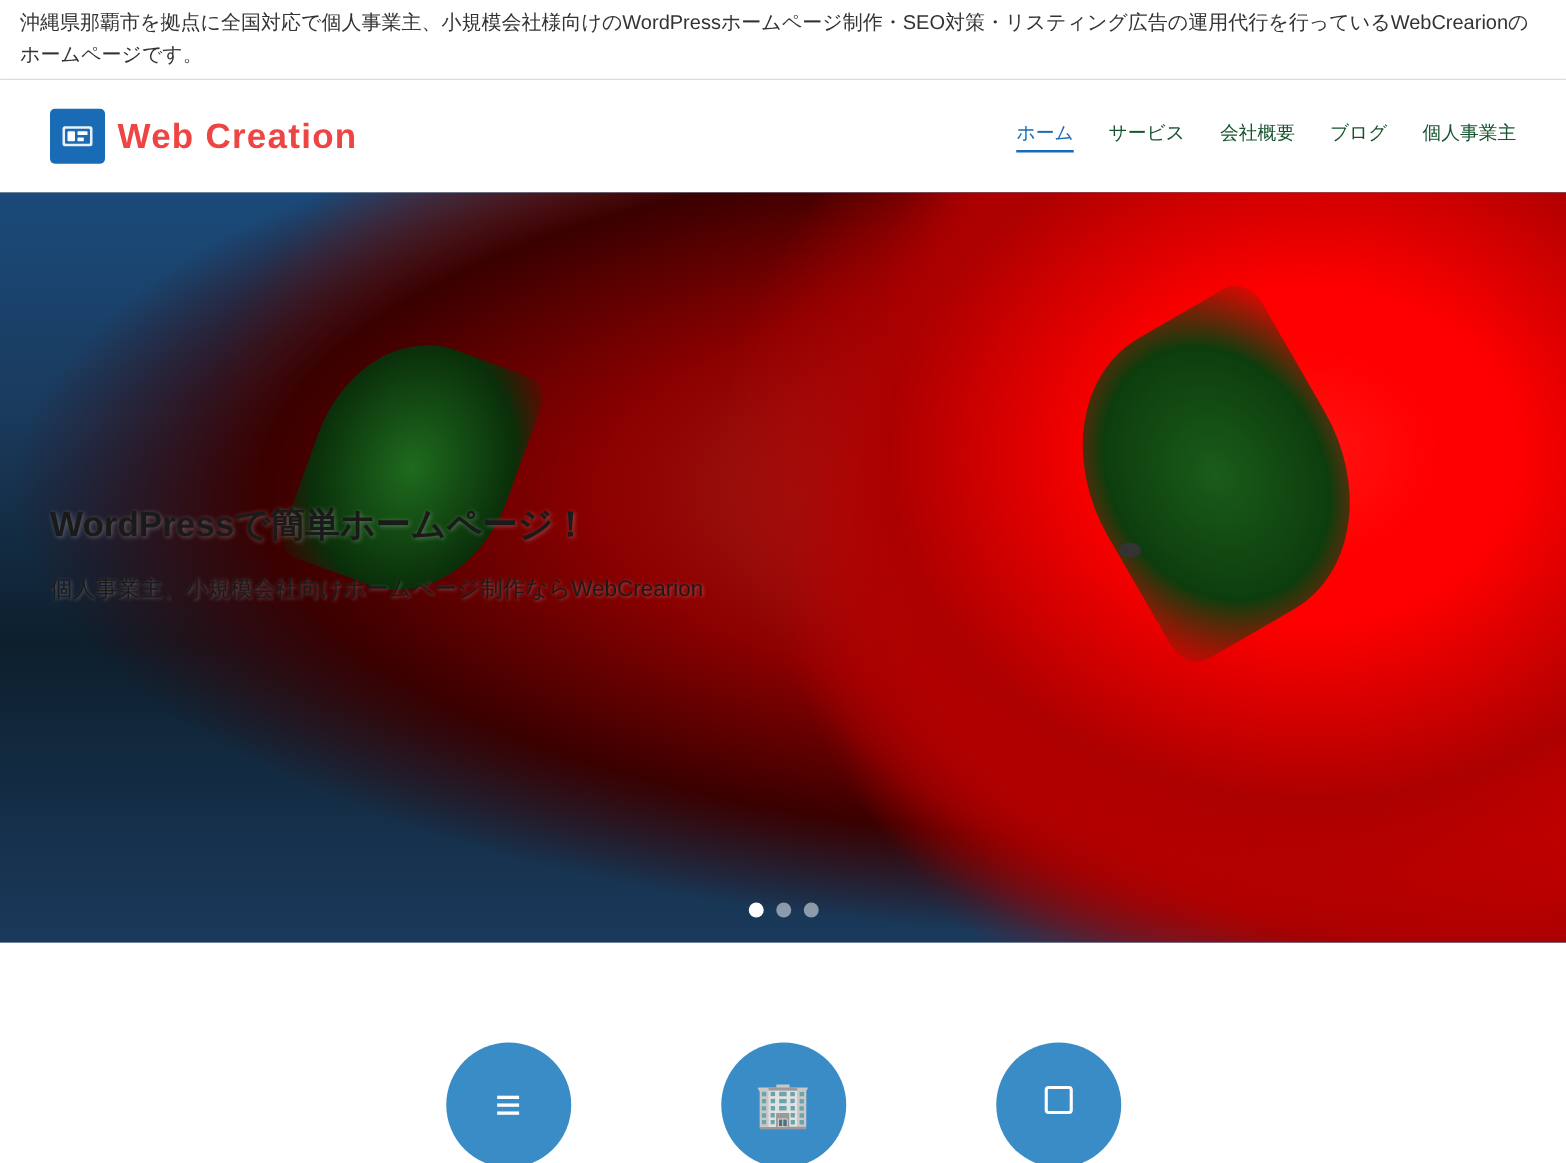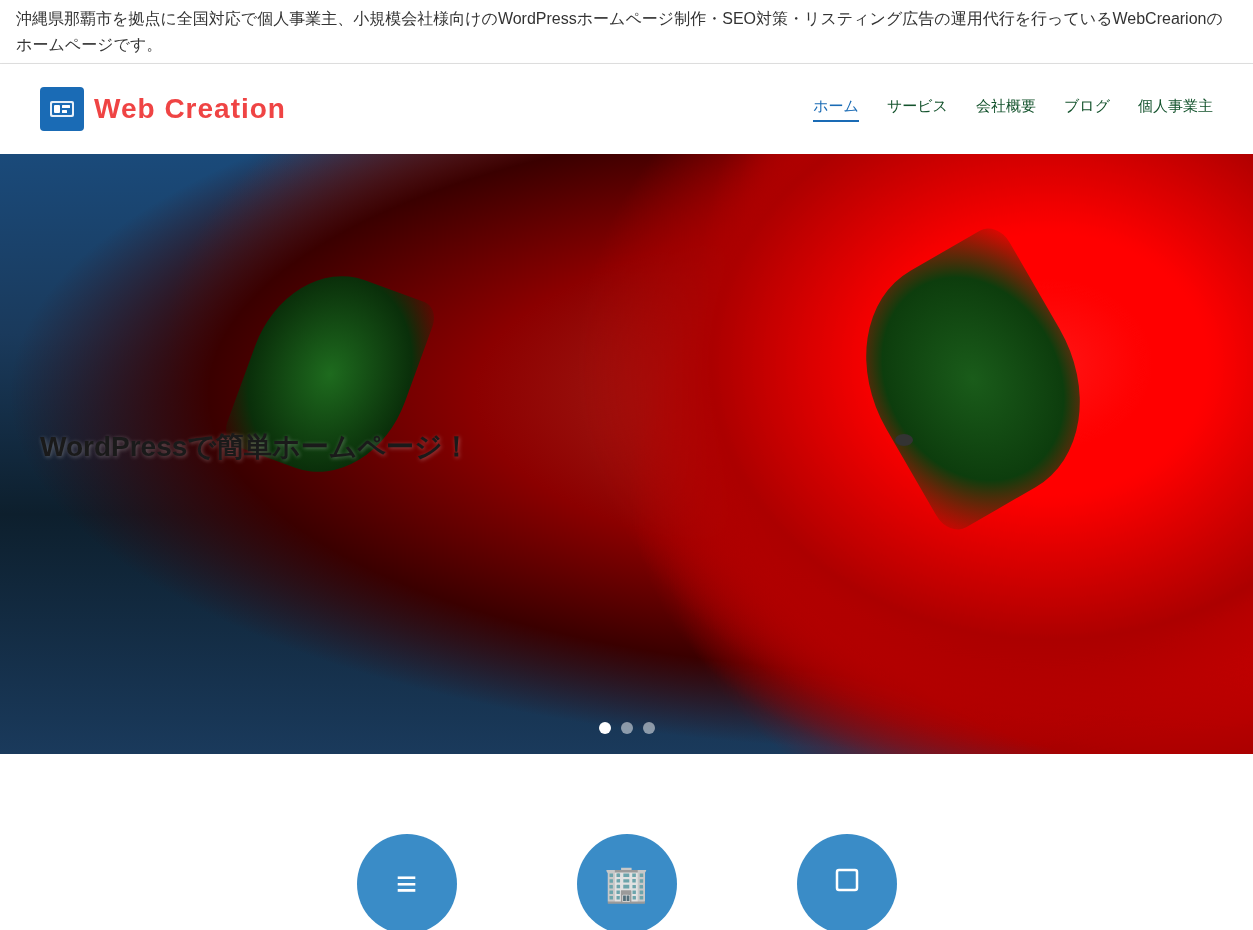--- a/index.html
+++ b/index.html
@@ -265,20 +265,21 @@
 <section class="hero">
   <div class="hero-bg"></div>
   <div class="hero-flower"></div>
   <div class="hero-flower-center"></div>
   <div class="hero-leaf1"></div>
   <div class="hero-leaf2"></div>
   <div class="hero-bee"></div>
 
   <div class="hero-content">
     <h1 class="hero-title">WordPressで簡単ホームページ！</h1>
+    <p class="hero-subtitle">個人事業主、小規模会社向けホームページ制作ならWebCrearion</p>
   </div>
 
   <div class="slider-dots">
     <div class="dot active"></div>
     <div class="dot"></div>
     <div class="dot"></div>
   </div>
 </section>
 
 <section class="features">

